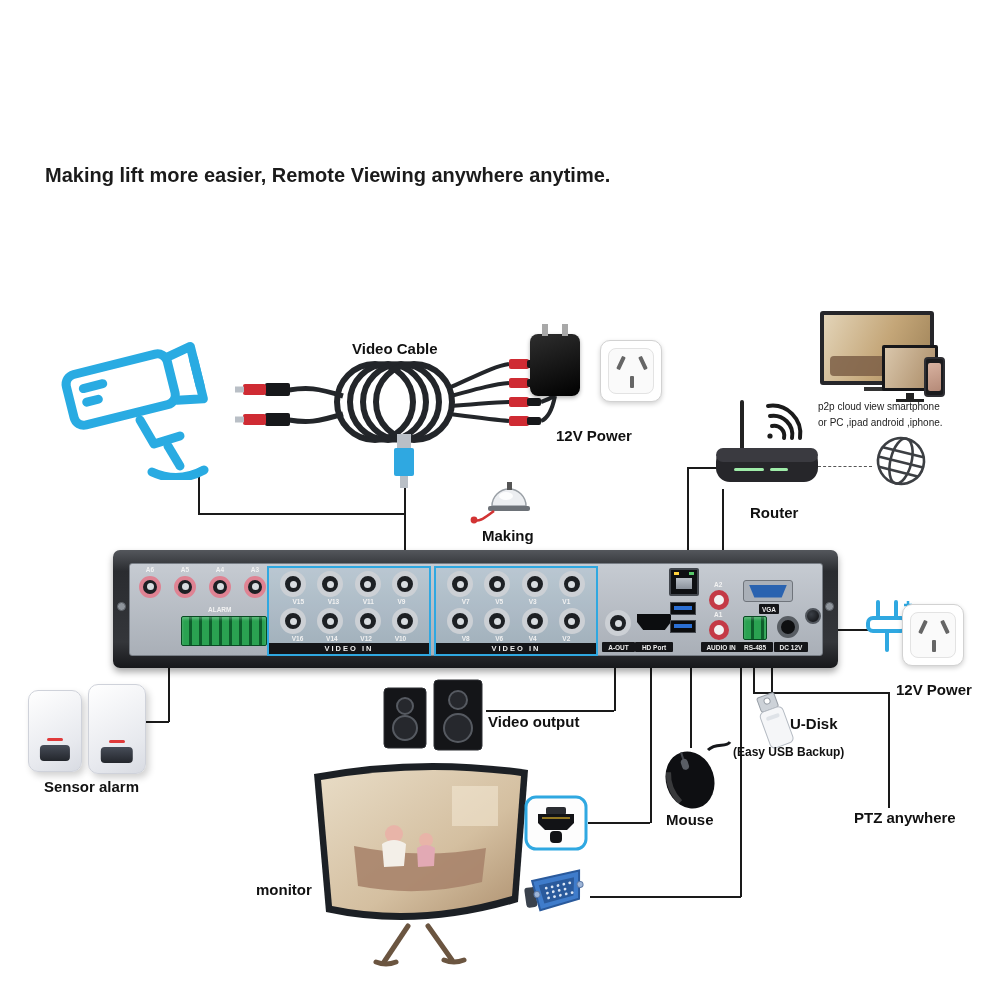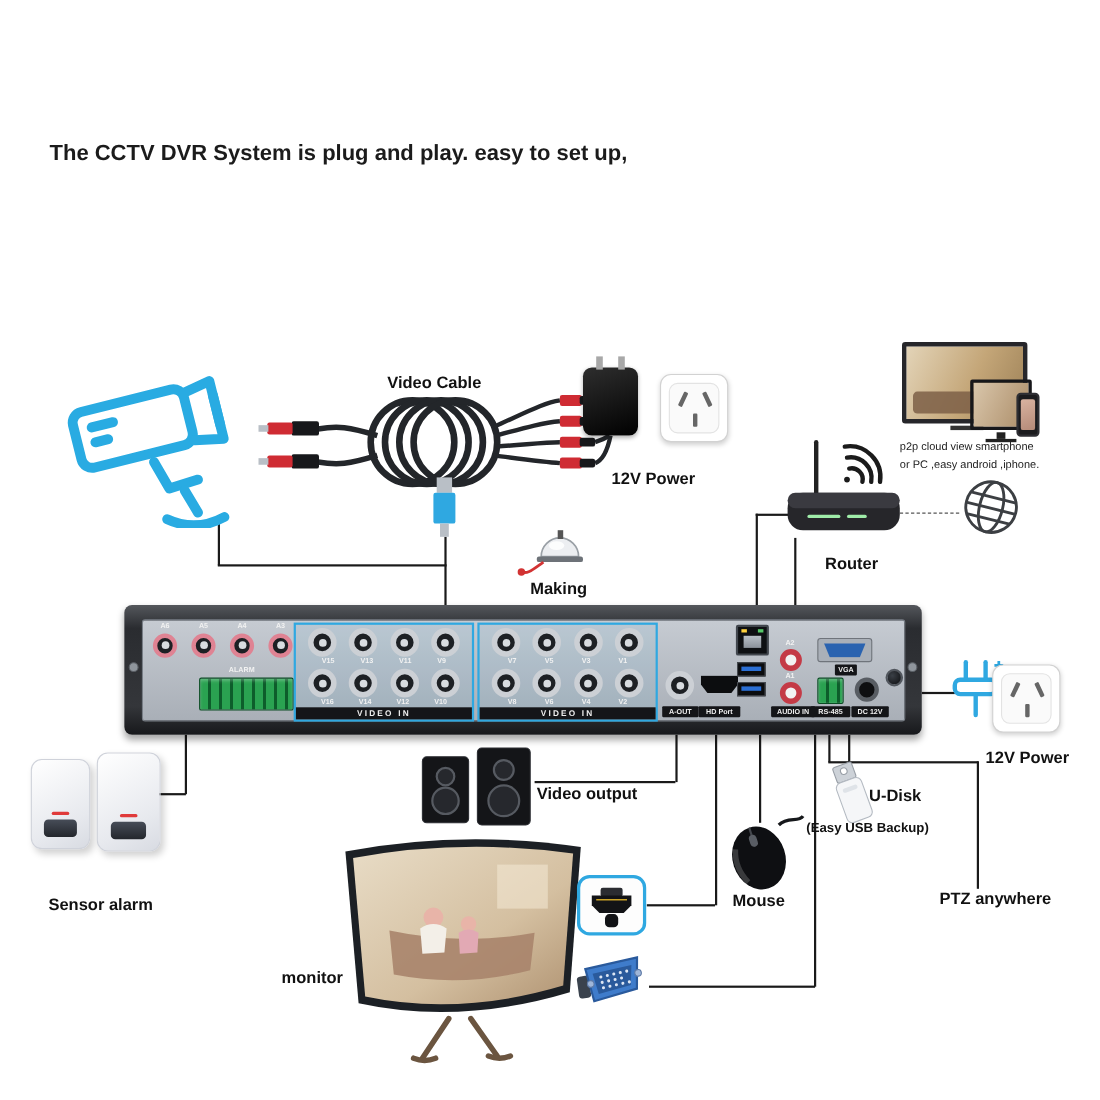--- a/index.html
+++ b/index.html
@@ -79,21 +79,21 @@
   .pcstand{position:absolute;left:86px;top:90px;width:8px;height:6px;background:#222;}
   .pcbase{position:absolute;left:76px;top:96px;width:28px;height:3px;background:#222;}
   .phone{position:absolute;left:104px;top:54px;width:21px;height:40px;background:#1b1b1e;border:2px solid #2e2e33;border-radius:4px;}
   .phone::before{content:"";position:absolute;inset:4px 2px;background:linear-gradient(160deg,#d8b2a0,#b58a78);border-radius:2px;}
 </style>
 </head>
 <body>
 
 <div class="abs" style="left:0;top:0;width:1000px;height:1000px;">
 
-  <p class="sub" style="top:128px">The CCTV DVR System is plug and play. easy to set up,</p>
+  <p class="sub" style="top:164px">Making lift more easier, Remote Viewing anywhere anytime.</p>
 
   <div class="line v" style="left:198px;top:476px;height:38px"></div>
   <div class="line h" style="left:198px;top:513px;width:208px"></div>
   <div class="line v" style="left:404px;top:488px;height:64px"></div>
   <div class="line h" style="left:687px;top:467px;width:31px"></div>
   <div class="line v" style="left:687px;top:467px;height:85px"></div>
   <div class="line v" style="left:722px;top:489px;height:63px"></div>
   <div class="line dash" style="left:818px;top:466px;width:54px"></div>
   <div class="line h" style="left:140px;top:721px;width:29px"></div>
   <div class="line v" style="left:168px;top:668px;height:54px"></div>
@@ -181,21 +181,21 @@
     <div class="tv">
         <div class="couch"></div>
       </div>
     <div class="tvstand"></div>
     <div class="pcmon"></div>
     <div class="pcstand"></div>
     <div class="pcbase"></div>
     <div class="phone"></div>
   </div>
   <div class="label small" style="left:818px;top:401px">p2p cloud view smartphone</div>
-  <div class="label small" style="left:818px;top:417px">or PC ,easy android ,iphone.</div>
+  <div class="label small" style="left:818px;top:417px">or PC ,ipad android ,iphone.</div>
 
   <svg class="abs" style="left:872px;top:432px" width="58" height="58" viewBox="0 0 58 58">
     <g fill="none" stroke="#3c3f43" stroke-width="2.6" transform="rotate(14 29 29)">
       <circle cx="29" cy="29" r="23"></circle>
       <ellipse cx="29" cy="29" rx="10.5" ry="23"></ellipse>
       <line x1="8" y1="20" x2="50" y2="20"></line>
       <line x1="6" y1="30" x2="52" y2="30"></line>
       <line x1="9" y1="40" x2="49" y2="40"></line>
     </g>
   </svg>
@@ -341,21 +341,21 @@
   </div>
 
   <div class="sensor" style="left:28px;top:690px;width:54px;height:82px">
     <div class="led"></div>
       <div class="win"></div>
   </div>
   <div class="sensor" style="left:88px;top:684px;width:58px;height:90px">
     <div class="led"></div>
       <div class="win"></div>
   </div>
-  <div class="label" style="left:44px;top:814px">Sensor alarm</div>
+  <div class="label" style="left:44px;top:778px">Sensor alarm</div>
 
   <svg class="abs" style="left:382px;top:676px" width="104" height="76" viewBox="0 0 104 76">
     <rect x="2" y="12" width="42" height="60" rx="4" fill="#141518" stroke="#2c2e33"></rect>
     <circle cx="23" cy="30" r="8" fill="#26282d" stroke="#565a61" stroke-width="2"></circle>
     <circle cx="23" cy="52" r="12" fill="#26282d" stroke="#565a61" stroke-width="2"></circle>
     <rect x="52" y="4" width="48" height="70" rx="4" fill="#141518" stroke="#2c2e33"></rect>
     <circle cx="76" cy="24" r="9" fill="#26282d" stroke="#565a61" stroke-width="2"></circle>
     <circle cx="76" cy="52" r="14" fill="#26282d" stroke="#565a61" stroke-width="2"></circle>
   </svg>
   <div class="label" style="left:488px;top:713px">Video output</div>

